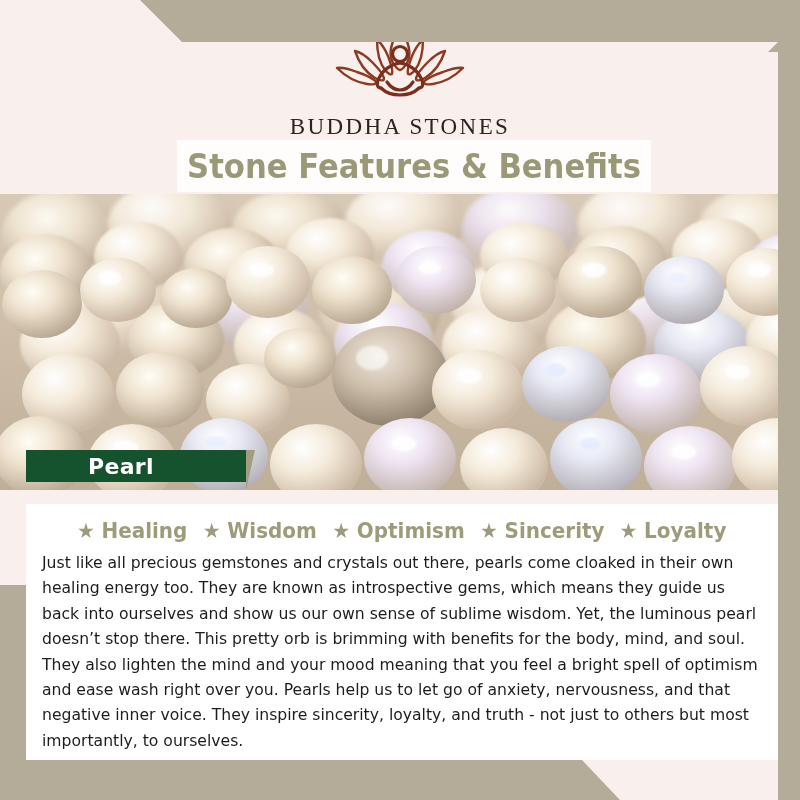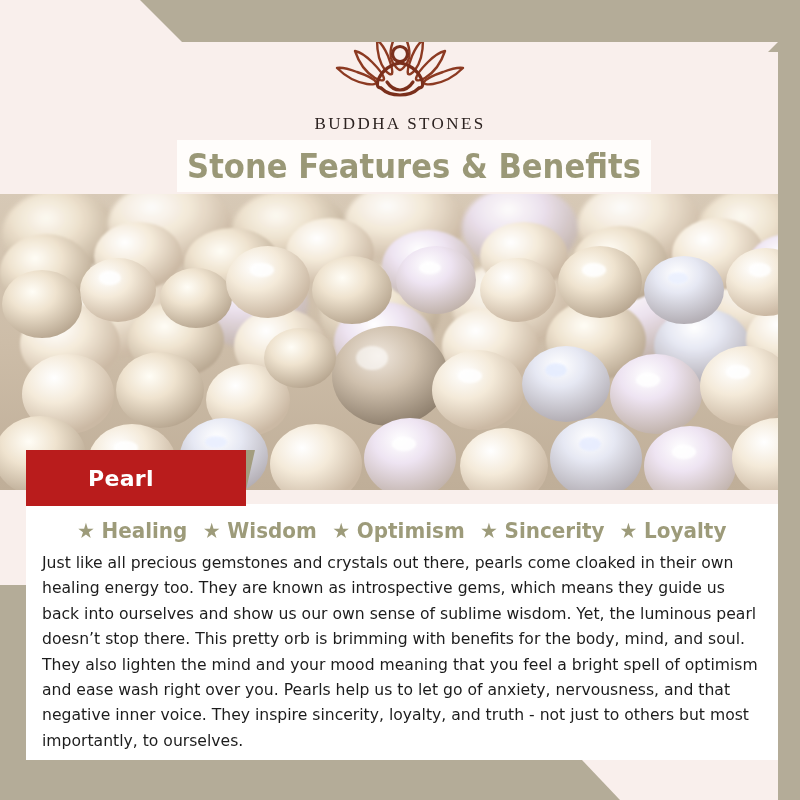--- a/index.html
+++ b/index.html
@@ -74,21 +74,21 @@
   .logo-mark {
     display: block;
     margin: 0 auto;
     width: 150px;
     height: 92px;
   }
   .logo-word {
     display: block;
     margin-top: 4px;
     font-family: "Liberation Serif", serif;
-    font-size: 17px;
+    font-size: 23px;
     letter-spacing: 2.4px;
     color: #2c2220;
     font-weight: 400;
   }
 
   
   .title-band {
     position: absolute;
     top: 140px; left: 177px;
     width: 474px; height: 52px;
@@ -120,22 +120,22 @@
   .photo-canvas {
     position: absolute;
     inset: 0;
     width: 800px; height: 296px;
   }
 
   
   .name-bar {
     position: absolute;
     left: 26px; top: 450px;
-    width: 220px; height: 56px;
-    background: #b91c1c;
+    width: 220px; height: 32px;
+    background: #14532d;
     display: flex;
     align-items: center;
     z-index: 4;
   }
   .name-bar::after {
     content: "";
     position: absolute;
     right: -9px; top: 0;
     width: 9px; height: 40px;
     background: #a39d7f;

